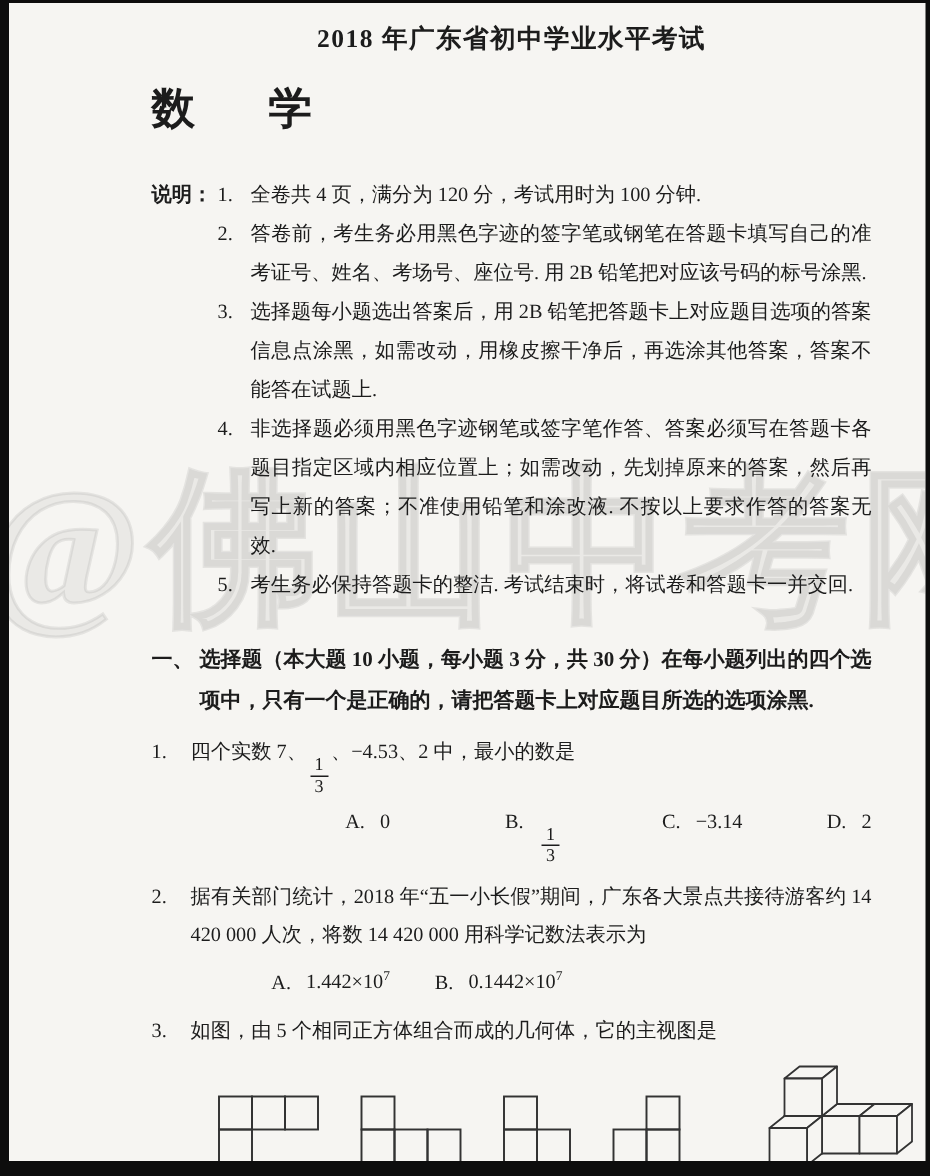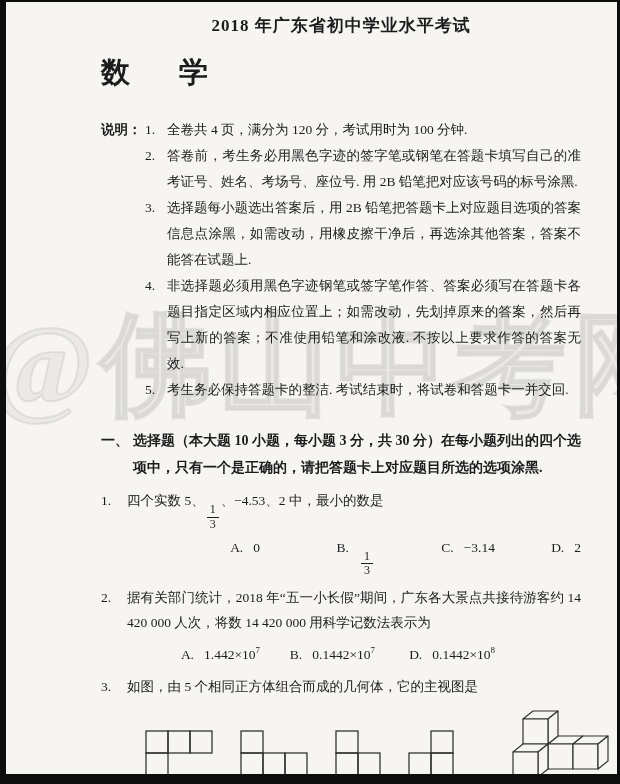--- a/index.html
+++ b/index.html
@@ -102,21 +102,21 @@
 
     <div class="sec">
       <span class="sec-num">一、</span>
       <span class="sec-text">选择题（本大题 10 小题，每小题 3 分，共 30 分）在每小题列出的四个选项中，只有一个是正确的，请把答题卡上对应题目所选的选项涂黑.</span>
     </div>
 
     <div class="q">
       <span class="q-num">1.</span>
       <div class="q-body">
         <div class="stem">
-          <span>四个实数 5、</span><span class="frac">
+          <span>四个实数 7、</span><span class="frac">
               <span class="fnum">1</span>
               <span class="fden">3</span>
             </span><span>、−4.53、2 中，最小的数是</span>
         </div>
         <div class="opts">
           <span class="opt"><span class="opt-label">A.</span><span>0</span></span>
           <span class="opt"><span class="opt-label">B.</span><span class="frac">
                 <span class="fnum">1</span>
                 <span class="fden">3</span>
               </span></span>
@@ -126,21 +126,20 @@
       </div>
     </div>
 
     <div class="q">
       <span class="q-num">2.</span>
       <div class="q-body">
         <div class="stem">据有关部门统计，2018 年“五一小长假”期间，广东各大景点共接待游客约 14 420 000 人次，将数 14 420 000 用科学记数法表示为</div>
         <div class="opts">
           <span class="opt"><span class="opt-label">A.</span><span>1.442×10</span><sup>7</sup></span>
           <span class="opt"><span class="opt-label">B.</span><span>0.1442×10</span><sup>7</sup></span>
-          <span class="opt"><span class="opt-label">D.</span><span>0.1442×10</span><sup>8</sup></span>
         </div>
       </div>
     </div>
 
     <div class="q">
       <span class="q-num">3.</span>
       <div class="q-body">
         <div class="stem">如图，由 5 个相同正方体组合而成的几何体，它的主视图是</div>
         <div class="figrow">
           <div class="figbox">

